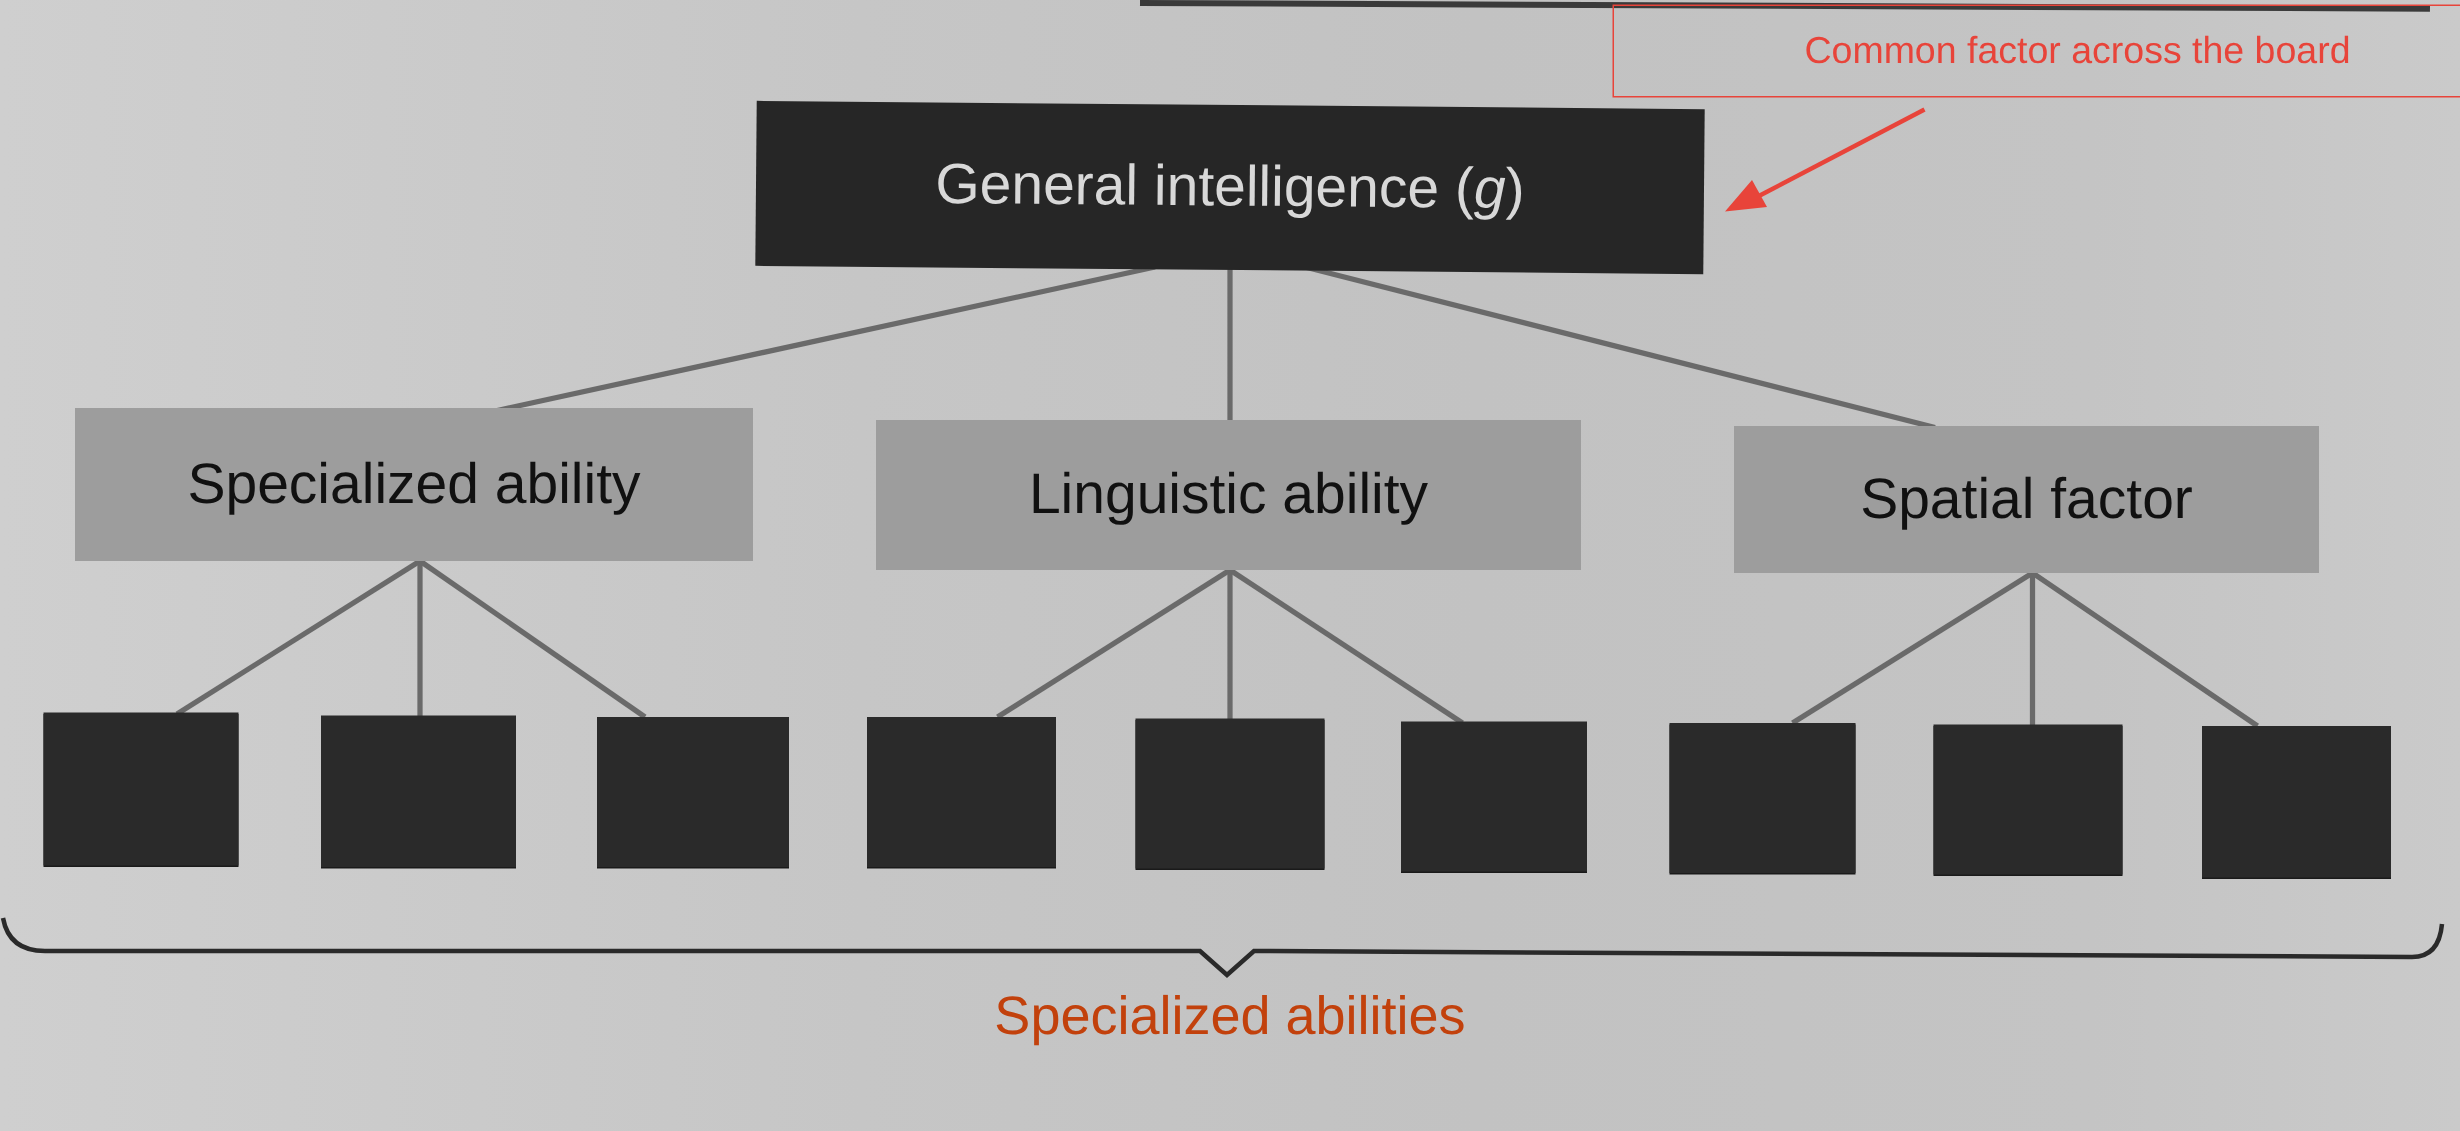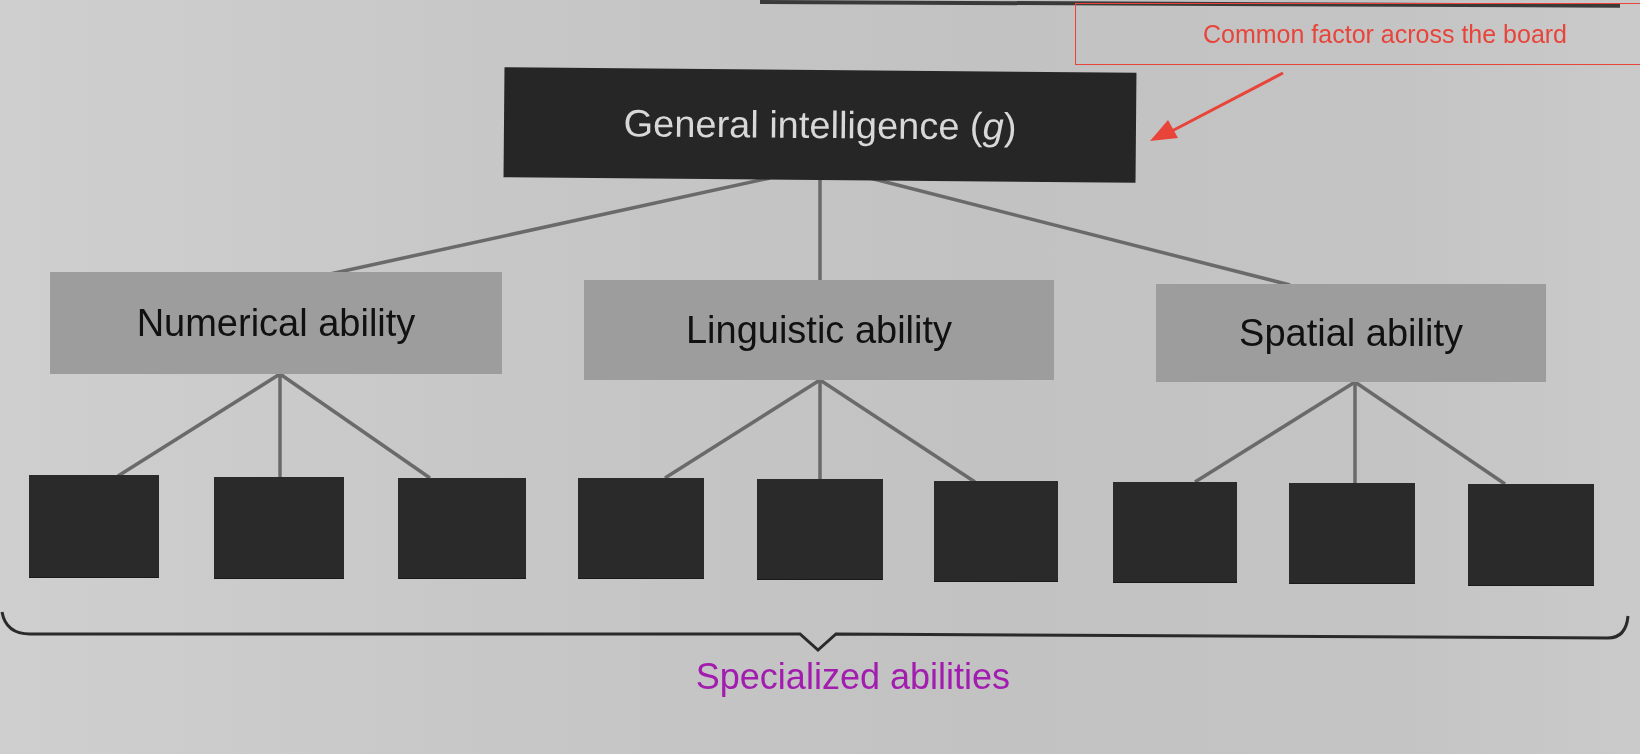--- a/index.html
+++ b/index.html
@@ -63,23 +63,23 @@
     .leaf {
       position: absolute;
       background: #2a2a2a;
       box-shadow: 0 1px 0 #1a1a1a;
     }
     .brace-label {
       position: absolute;
       left: 630px;
       top: 656px;
       width: 380px;
-      text-align: right;
+      text-align: center;
       font-size: 36px;
-      color: #a21caf;
+      color: #c2410c;
     }
     .annotation {
       position: absolute;
       left: 1075px;
       top: 3px;
       width: 620px;
       height: 62px;
       box-sizing: border-box;
       border: 1.5px solid #e8443a;
       color: #e8443a;
@@ -129,27 +129,27 @@
   </g>
 </svg>
 
 <div class="box box-g">
   <span>
     <span>General intelligence (</span><span class="italic">g</span><span>)</span>
   </span>
 </div>
 
 <div class="box box-mid box-ling">
-  <span>Numerical ability</span>
+  <span>Specialized ability</span>
 </div>
 <div class="box box-mid box-num">
   <span>Linguistic ability</span>
 </div>
 <div class="box box-mid box-spat">
-  <span>Spatial ability</span>
+  <span>Spatial factor</span>
 </div>
 
 <div class="leaf" style="left:29px;top:475px;width:130px;height:102px;"></div>
 <div class="leaf" style="left:214px;top:477px;width:130px;height:101px;"></div>
 <div class="leaf" style="left:398px;top:478px;width:128px;height:100px;"></div>
 <div class="leaf" style="left:578px;top:478px;width:126px;height:100px;"></div>
 <div class="leaf" style="left:757px;top:479px;width:126px;height:100px;"></div>
 <div class="leaf" style="left:934px;top:481px;width:124px;height:100px;"></div>
 <div class="leaf" style="left:1113px;top:482px;width:124px;height:100px;"></div>
 <div class="leaf" style="left:1289px;top:483px;width:126px;height:100px;"></div>

